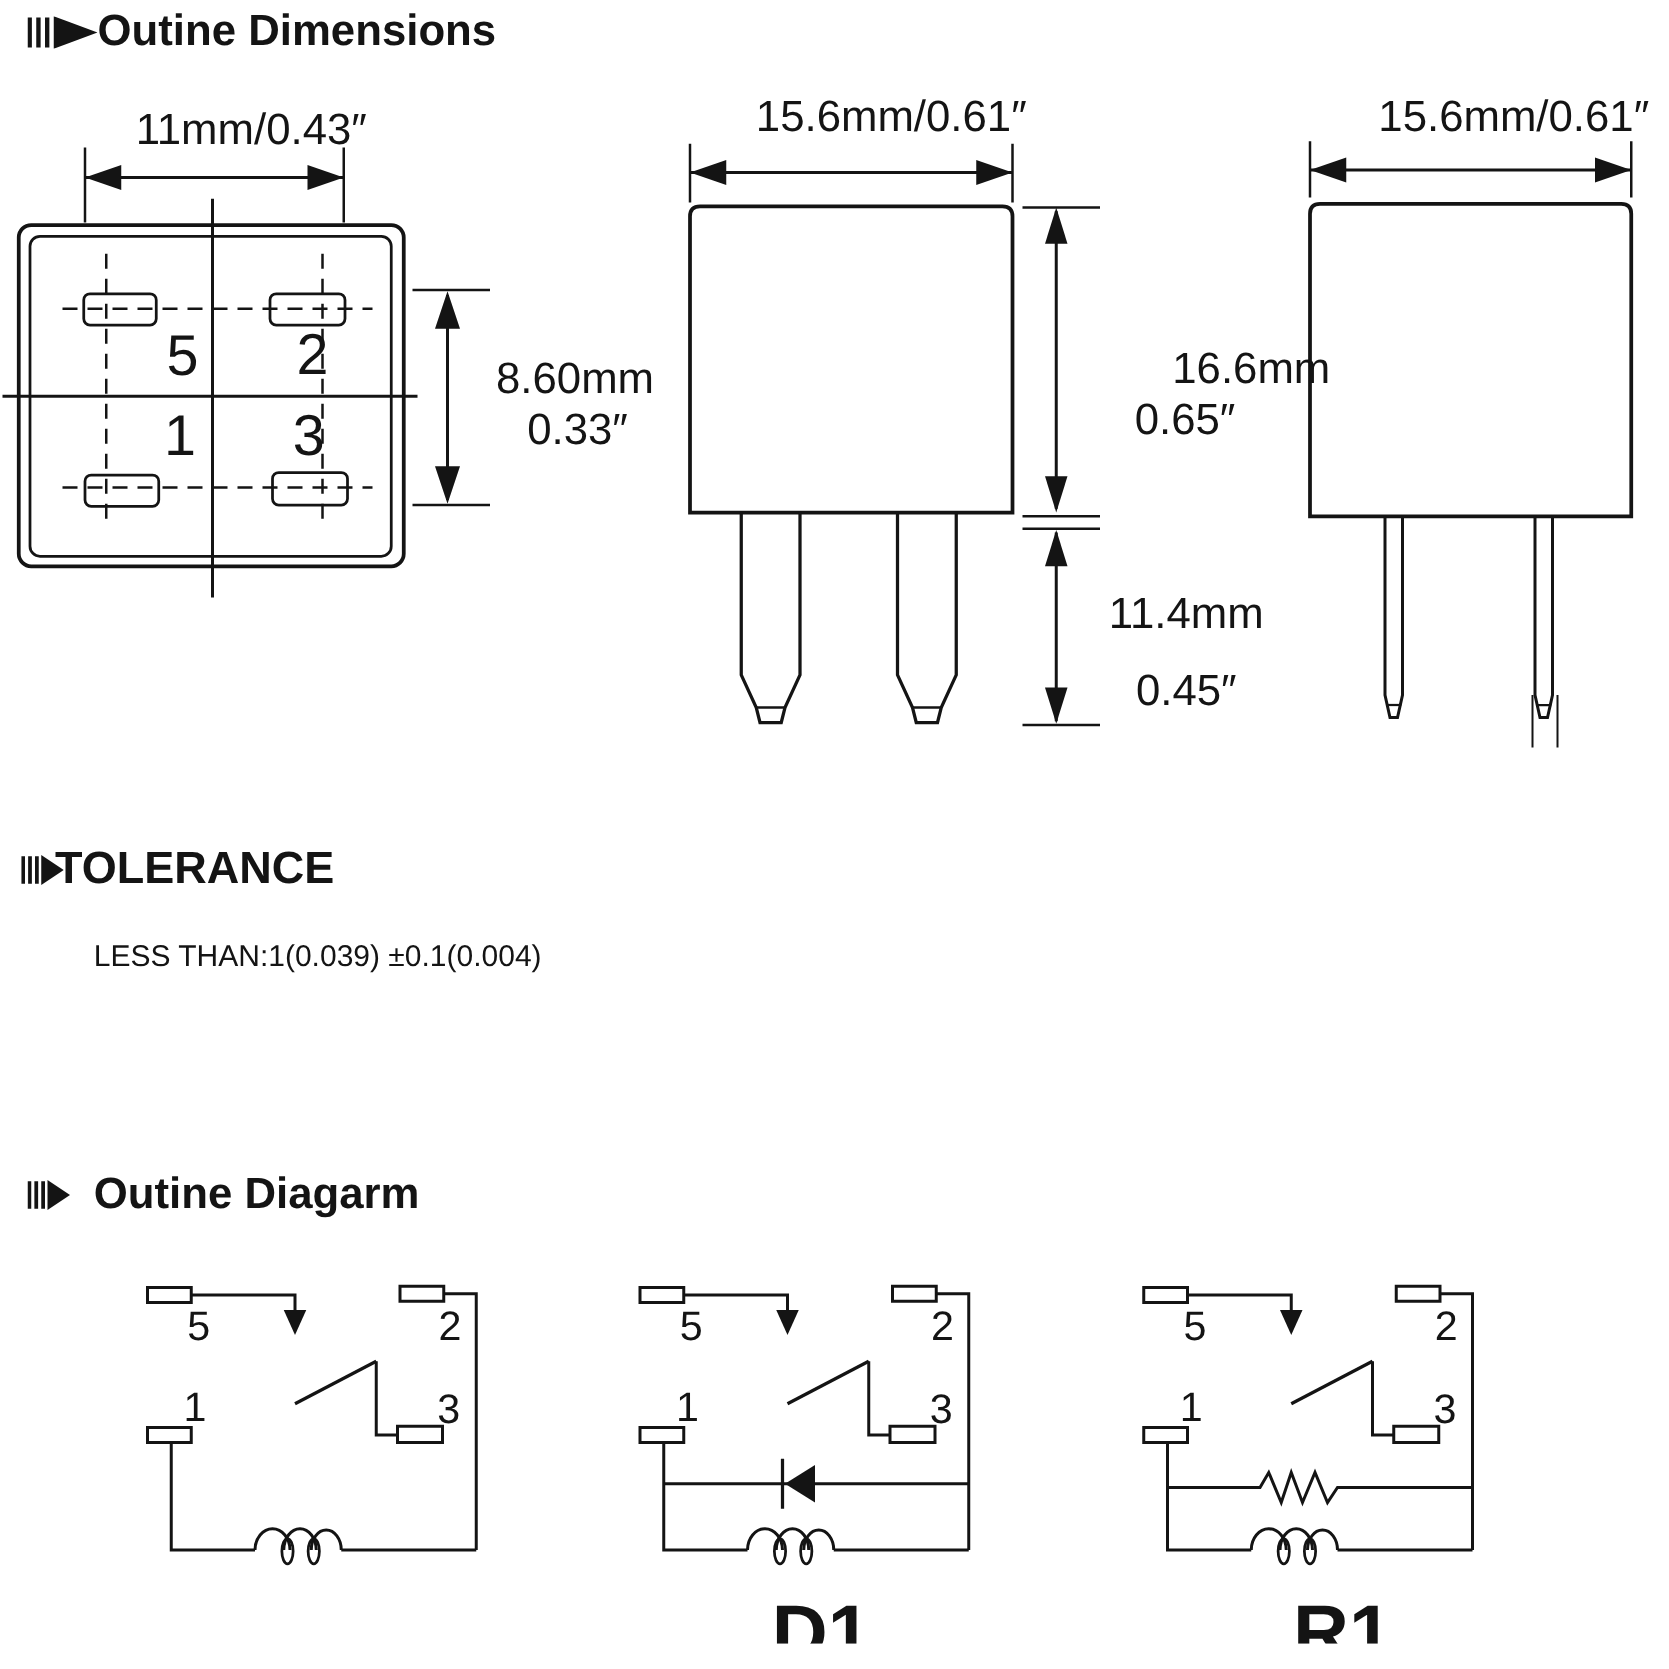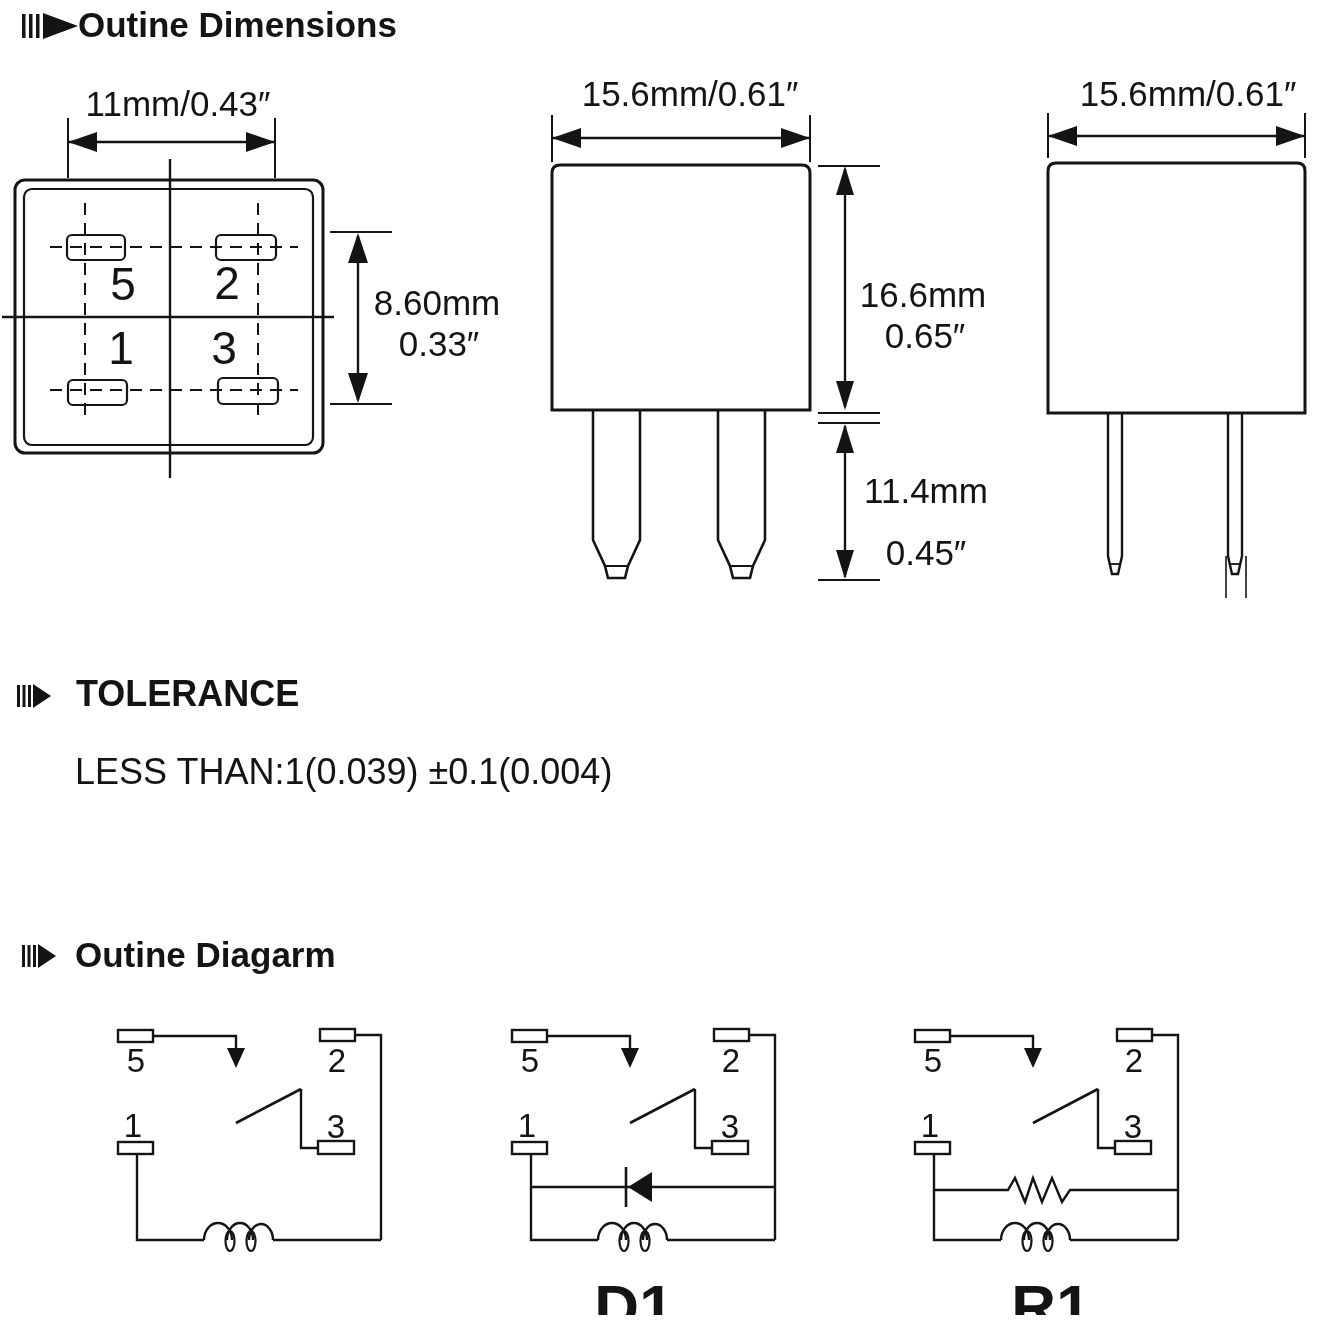--- a/index.html
+++ b/index.html
@@ -1,26 +1,26 @@
 <!DOCTYPE html>
 <html><head>
 <meta charset="utf-8">
 <style>
   html,body{margin:0;padding:0;background:#fff;}
   .page{position:relative;width:1335px;height:1315px;background:#ffffff;overflow:hidden;
         font-family:"Liberation Sans",sans-serif;color:#141414;}
   svg.art{position:absolute;left:0;top:0;}
   .t{position:absolute;white-space:nowrap;line-height:1;}
-  .c{transform:translateX(-50%);}
+  .c{transform:translateX(-50%);margin-left:23px;}
   .h{font-weight:bold;font-size:36px;}
   .h1{font-size:35px;}
   .dim{font-size:35px;}
   .pinbig{font-size:46px;}
   .pinsm{font-size:33px;}
-  .tol{font-size:36px;}
+  .tol{font-size:24px;}
   .biglabel{font-weight:bold;font-size:62px;}
   .icon{position:absolute;}
   .icon svg{display:block;}
   .ink{fill:#141414;}
 </style>
 </head>
 <body>
 
 <div class="page">
 
@@ -200,38 +200,38 @@
   <div class="t h h1" style="left:78px;top:7px">Outine Dimensions</div>
 
   <span class="icon" style="left:17px;top:684px">
     <svg width="34" height="24" viewBox="0 0 34 24" fill="#141414">
       <rect x="0" y="1" width="3" height="22"></rect>
         <rect x="5.5" y="1" width="3" height="22"></rect>
       <rect x="11" y="1" width="3" height="22"></rect>
         <polygon points="16,0 34,12 16,24"></polygon>
     </svg>
   </span>
-  <div class="t h" style="left:76px;top:676px">TOLERANCE</div>
+  <div class="t h" style="left:44px;top:676px">TOLERANCE</div>
 
   <span class="icon" style="left:22px;top:944px">
     <svg width="34" height="24" viewBox="0 0 34 24" fill="#141414">
       <rect x="0" y="1" width="3" height="22"></rect>
         <rect x="5.5" y="1" width="3" height="22"></rect>
       <rect x="11" y="1" width="3" height="22"></rect>
         <polygon points="16,0 34,12 16,24"></polygon>
     </svg>
   </span>
   <div class="t h h1" style="left:75px;top:937px">Outine Diagarm</div>
 
   <div class="t c dim" style="left:178px;top:86px">11mm/0.43″</div>
   <div class="t c dim" style="left:437px;top:285px">8.60mm</div>
   <div class="t c dim" style="left:439px;top:326px">0.33″</div>
 
   <div class="t c dim" style="left:690px;top:76px">15.6mm/0.61″</div>
-  <div class="t c dim" style="left:923px;top:277px">16.6mm</div>
+  <div class="t c dim" style="left:978px;top:277px">16.6mm</div>
   <div class="t c dim" style="left:925px;top:318px">0.65″</div>
   <div class="t c dim" style="left:926px;top:473px">11.4mm</div>
   <div class="t c dim" style="left:926px;top:535px">0.45″</div>
 
   <div class="t c dim" style="left:1188px;top:76px">15.6mm/0.61″</div>
 
   <div class="t c pinbig" style="left:123px;top:261px">5</div>
   <div class="t c pinbig" style="left:227px;top:260px">2</div>
   <div class="t c pinbig" style="left:121px;top:325px">1</div>
   <div class="t c pinbig" style="left:224px;top:325px">3</div>

